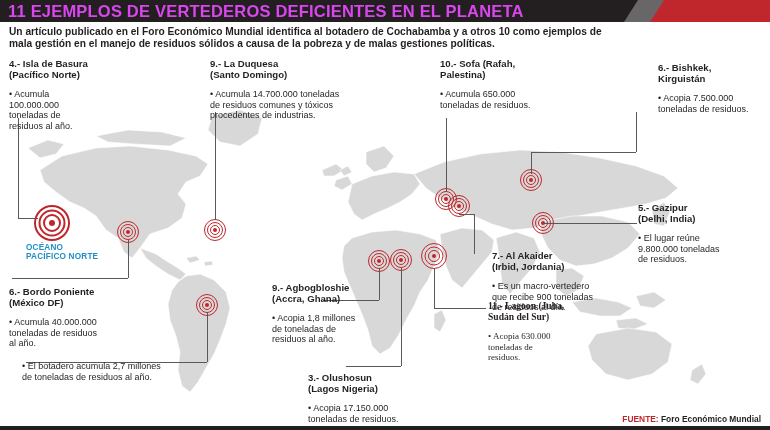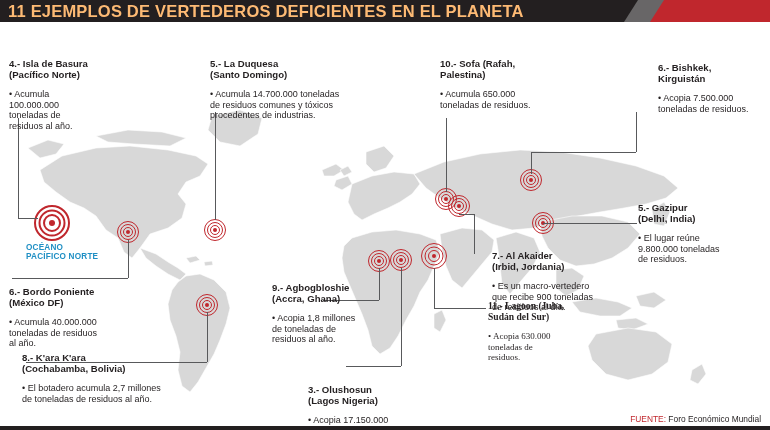--- a/index.html
+++ b/index.html
@@ -14,21 +14,21 @@
   #stage{position:relative;width:770px;height:430px;overflow:hidden;}
 
   
   .header{
     position:absolute;left:0;top:0;width:770px;height:22px;
     background:#231f20;
   }
   .header .title{
     position:absolute;left:8px;top:2px;
     font-size:16.5px;font-weight:bold;letter-spacing:.2px;
-    color:#fdba74;white-space:nowrap;
+    color:#d946ef;white-space:nowrap;
     font-family:"Liberation Sans", sans-serif;
   }
   .header .corner{
     position:absolute;right:0;top:0;width:120px;height:22px;
     background:#c0272d;
     clip-path:polygon(14px 0, 120px 0, 120px 22px, 0 22px);
   }
   .header .corner2{
     position:absolute;right:100px;top:0;width:46px;height:22px;
     background:#8e8e8e;
@@ -70,40 +70,41 @@
   }
 
   
   .ocean{
     position:absolute;font-size:8.2px;font-weight:bold;color:#1f8fc4;
     line-height:9.4px;letter-spacing:.2px;
   }
 
   
   .source{
-    position:absolute;right:9px;bottom:6px;font-size:8.4px;font-weight:normal;
+    position:absolute;right:9px;bottom:6px;font-size:8.4px;font-weight:bold;
     color:#231f20;
   }
   .source .red{color:#c0272d;}
 
   .footline{
     position:absolute;left:0;bottom:0;width:770px;height:4px;background:#231f20;
   }
 </style>
 </head>
 <body>
 
 <div id="stage">
 
   <div class="header">
     <div class="corner2"></div>
     <div class="corner"></div>
     <div class="title">11 EJEMPLOS  DE VERTEDEROS DEFICIENTES EN EL PLANETA</div>
   </div>
 
+  <div class="deck">Un artículo publicado en el Foro Económico Mundial identifica al botadero de Cochabamba y a otros 10 como ejemplos de mala gestión en el manejo de residuos sólidos a causa de la pobreza y de malas gestiones políticas.</div>
 
   <div class="mapwrap">
     <svg width="770" height="360" viewBox="0 0 770 360" xmlns="http://www.w3.org/2000/svg" aria-hidden="true">
       <g fill="#d8d8d8" stroke="#ffffff" stroke-width="0.6">
 
         <path d="M40 118 L62 104 L96 96 L130 94 L168 98 L196 104 L208 112 L200 124 L186 130 L178 142 L186 152 L182 166 L168 176 L150 182 L140 196 L132 206 L124 200 L118 186 L106 178 L96 164 L84 156 L70 150 L56 140 L44 130 Z"></path>
         <path d="M96 84 L128 78 L162 80 L186 86 L170 94 L134 92 L108 90 Z"></path>
         <path d="M28 96 L48 88 L64 92 L56 102 L40 106 Z"></path>
 
         <path d="M212 64 L240 58 L262 66 L258 82 L240 94 L220 90 L208 78 Z"></path>
@@ -262,28 +263,28 @@
 
   <div class="cal" style="left:9px;top:286px;width:122px;">
     <p class="hd" style="white-space: pre-line;">6.- Bordo Poniente
 (México DF)</p>
     <p class="bd" style="white-space: pre-line;">• Acumula 40.000.000
 toneladas de residuos
 al año.</p>
   </div>
 
   <div class="cal" style="left:308px;top:372px;width:120px;">
-    <p class="hd" style="white-space: pre-line; margin-top: 12px;">3.- Olushosun
+    <p class="hd" style="white-space: pre-line;">3.- Olushosun
 (Lagos Nigeria)</p>
     <p class="bd" style="white-space: pre-line;">• Acopia 17.150.000
 toneladas de residuos.</p>
   </div>
 
   <div class="cal" style="left:210px;top:58px;width:146px;">
-    <p class="hd" style="white-space: pre-line;">5.- La Duquesa
+    <p class="hd" style="white-space: pre-line;">9.- La Duquesa
 (Santo Domingo)</p>
     <p class="bd" style="white-space: pre-line;">• Acumula 14.700.000 toneladas
 de residuos comunes y tóxicos
 procedentes de industrias.</p>
   </div>
 
   <div class="cal" style="left:638px;top:202px;width:122px;">
     <p class="hd" style="white-space: pre-line;">5.- Gazipur
 (Delhi, India)</p>
     <p class="bd" style="white-space: pre-line;">• El lugar reúne
@@ -300,22 +301,20 @@
 
   <div class="cal" style="left:492px;top:250px;width:126px;">
     <p class="hd" style="white-space: pre-line;">7.- Al Akaider
 (Irbid, Jordania)</p>
     <p class="bd" style="white-space: pre-line;">• Es un macro-vertedero
 que recibe 900 toneladas
 de residuos al día.</p>
   </div>
 
   <div class="cal" style="left:22px;top:352px;width:206px;">
-    <p class="hd" style="white-space: pre-line;">8.- K'ara K'ara
-(Cochabamba, Bolivia)</p>
     <p class="bd" style="white-space: pre-line;">• El botadero acumula 2,7 millones
 de toneladas de residuos al año.</p>
   </div>
 
   <div class="cal" style="left:272px;top:282px;width:116px;">
     <p class="hd" style="white-space: pre-line;">9.- Agbogbloshie
 (Accra, Ghana)</p>
     <p class="bd" style="white-space: pre-line;">• Acopia 1,8 millones
 de toneladas de
 residuos al año.</p>

